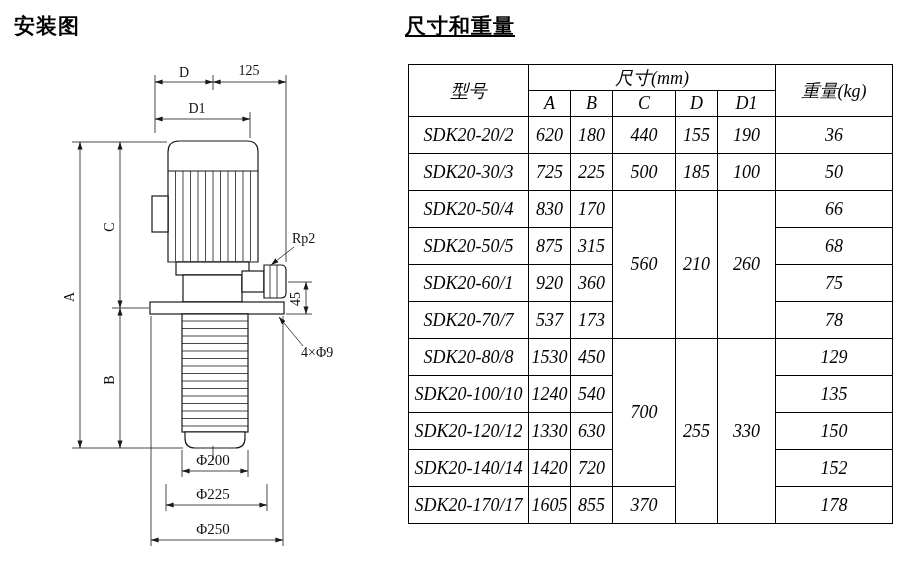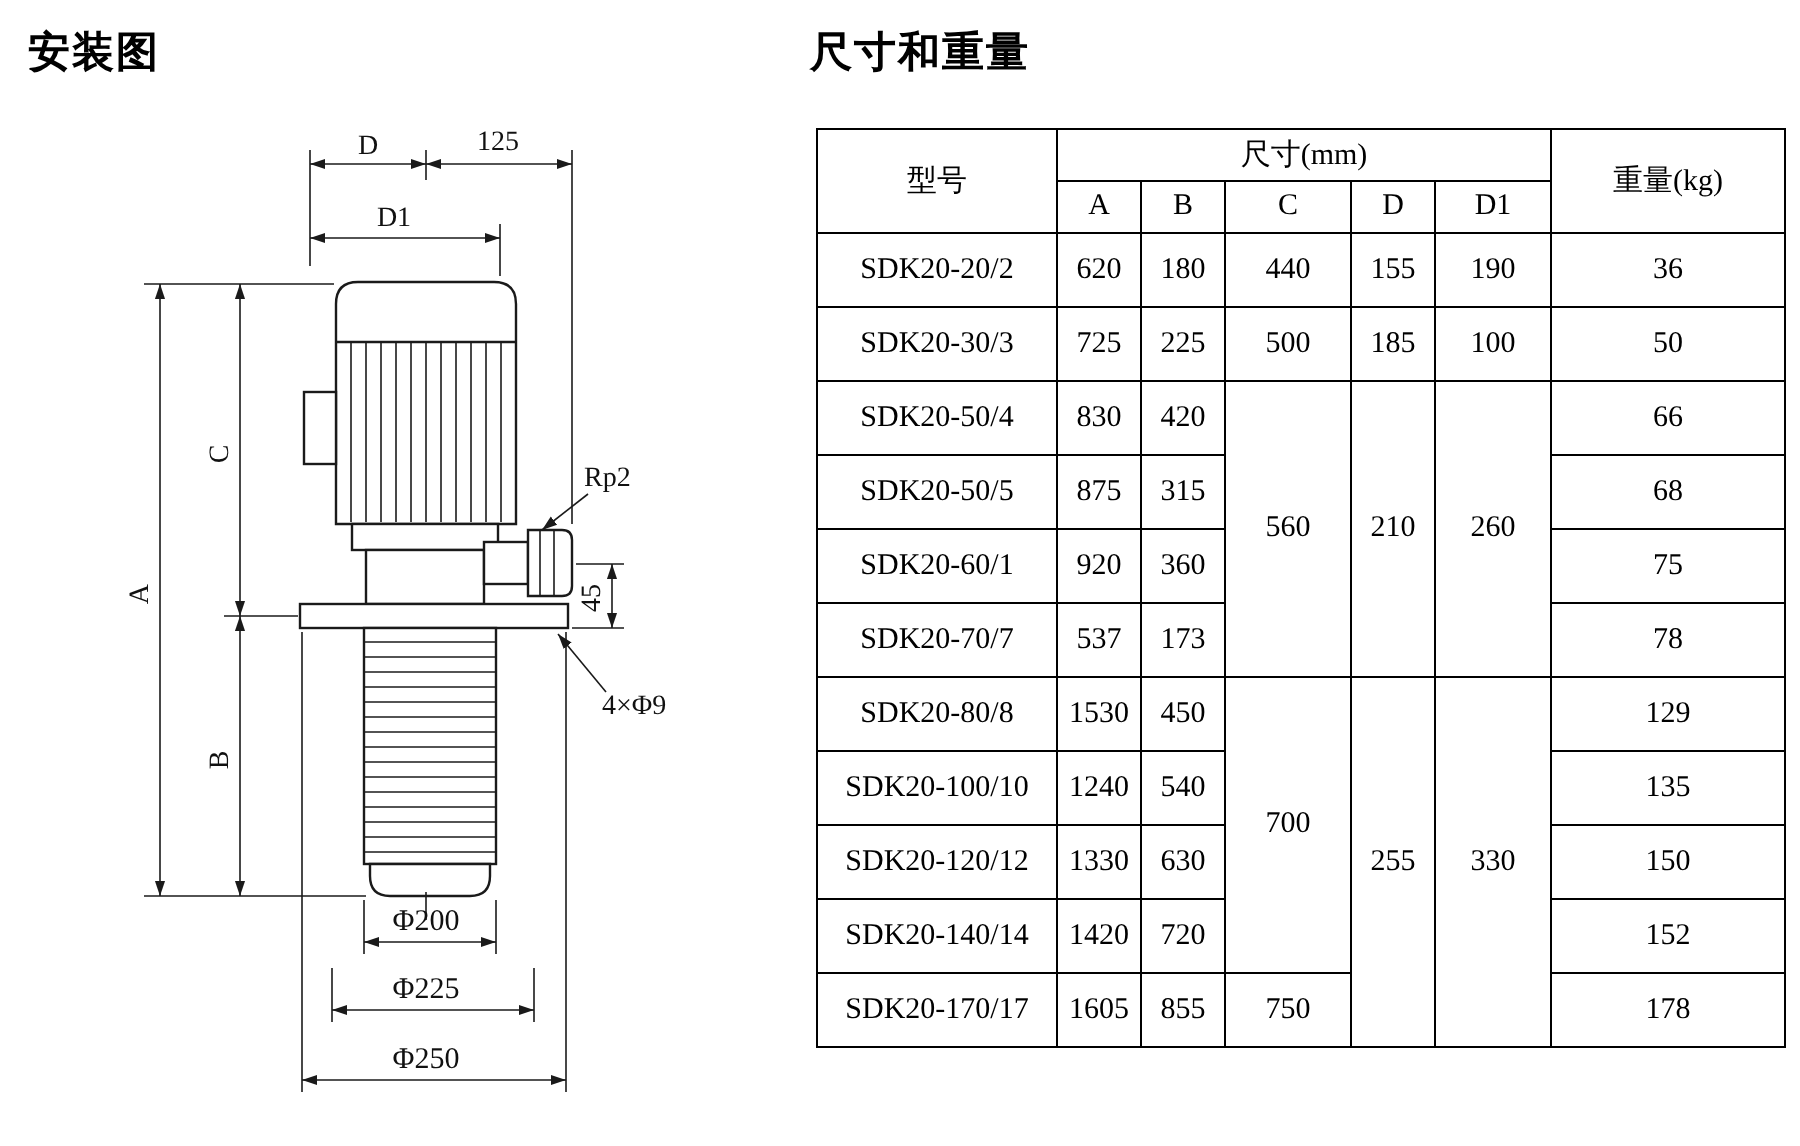--- a/index.html
+++ b/index.html
@@ -12,35 +12,36 @@
     overflow:hidden;
   }
   .title {
     position:absolute;
     font-weight:bold;
     font-size:21px;
     letter-spacing:1px;
     white-space:nowrap;
   }
   #left-title  { left:14px;  top:12px; }
-  #right-title { left:405px; top:12px; }
+  #right-title { left:405px; top:12px;text-decoration:underline; }
 
   #drawing { position:absolute; left:0; top:0; }
   svg text {
     font-family:"Liberation Serif", serif;
     fill:#111;
     font-size:14px;
   }
   svg .dia-label { font-size:15px; }
 
   #table-wrap { position:absolute; left:408px; top:64px; }
   table {
     border-collapse:collapse;
-    font-size:15px;
+    font-size:18px;
     table-layout:fixed;
+    font-style:italic;
   }
   td, th {
     border:1px solid #000;
     text-align:center;
     vertical-align:middle;
     font-weight:normal;
     padding:0 2px;
     overflow:hidden;
     white-space:nowrap;
   }
@@ -198,21 +199,21 @@
           <td>725</td>
           <td>225</td>
           <td>500</td>
           <td>185</td>
           <td>100</td>
           <td>50</td>
         </tr>
         <tr>
           <td>SDK20-50/4</td>
           <td>830</td>
-          <td>420</td>
+          <td>170</td>
           <td rowspan="4">560</td>
           <td rowspan="4">210</td>
           <td rowspan="4">260</td>
           <td>66</td>
         </tr>
         <tr>
           <td>SDK20-50/5</td>
           <td>875</td>
           <td>315</td>
           <td>68</td>
@@ -253,18 +254,18 @@
         <tr>
           <td>SDK20-140/14</td>
           <td>1420</td>
           <td>720</td>
           <td>152</td>
         </tr>
         <tr>
           <td>SDK20-170/17</td>
           <td>1605</td>
           <td>855</td>
-          <td>750</td>
+          <td>370</td>
           <td>178</td>
         </tr>
       </tbody>
   </table>
 </div>
 
 </body></html>

